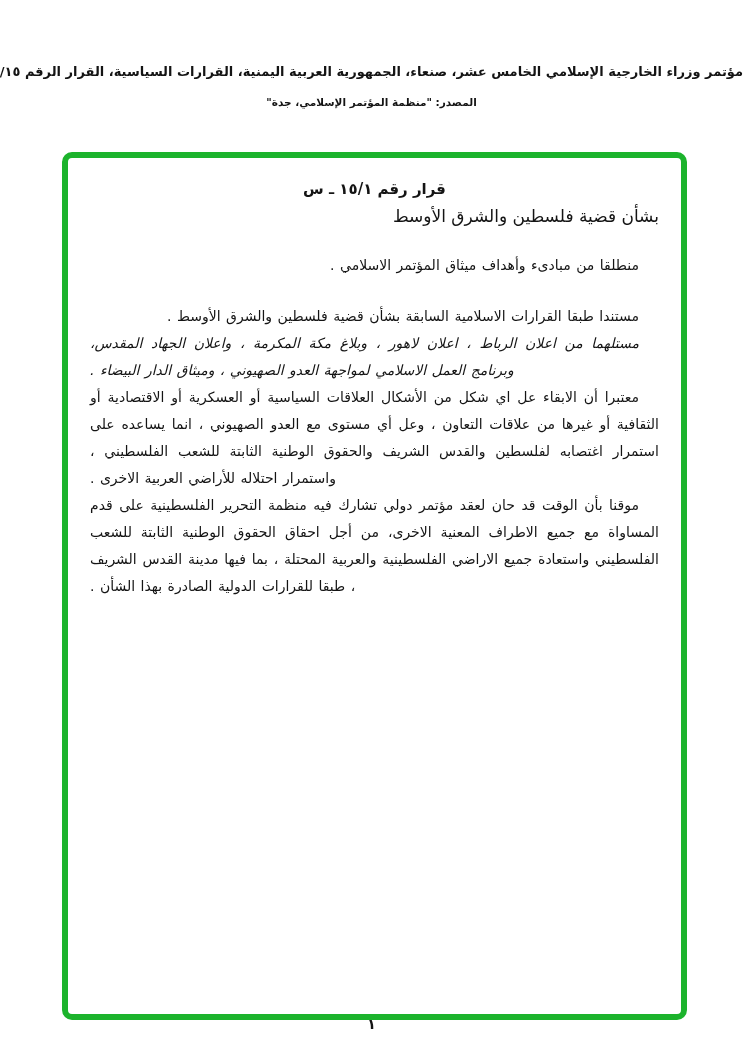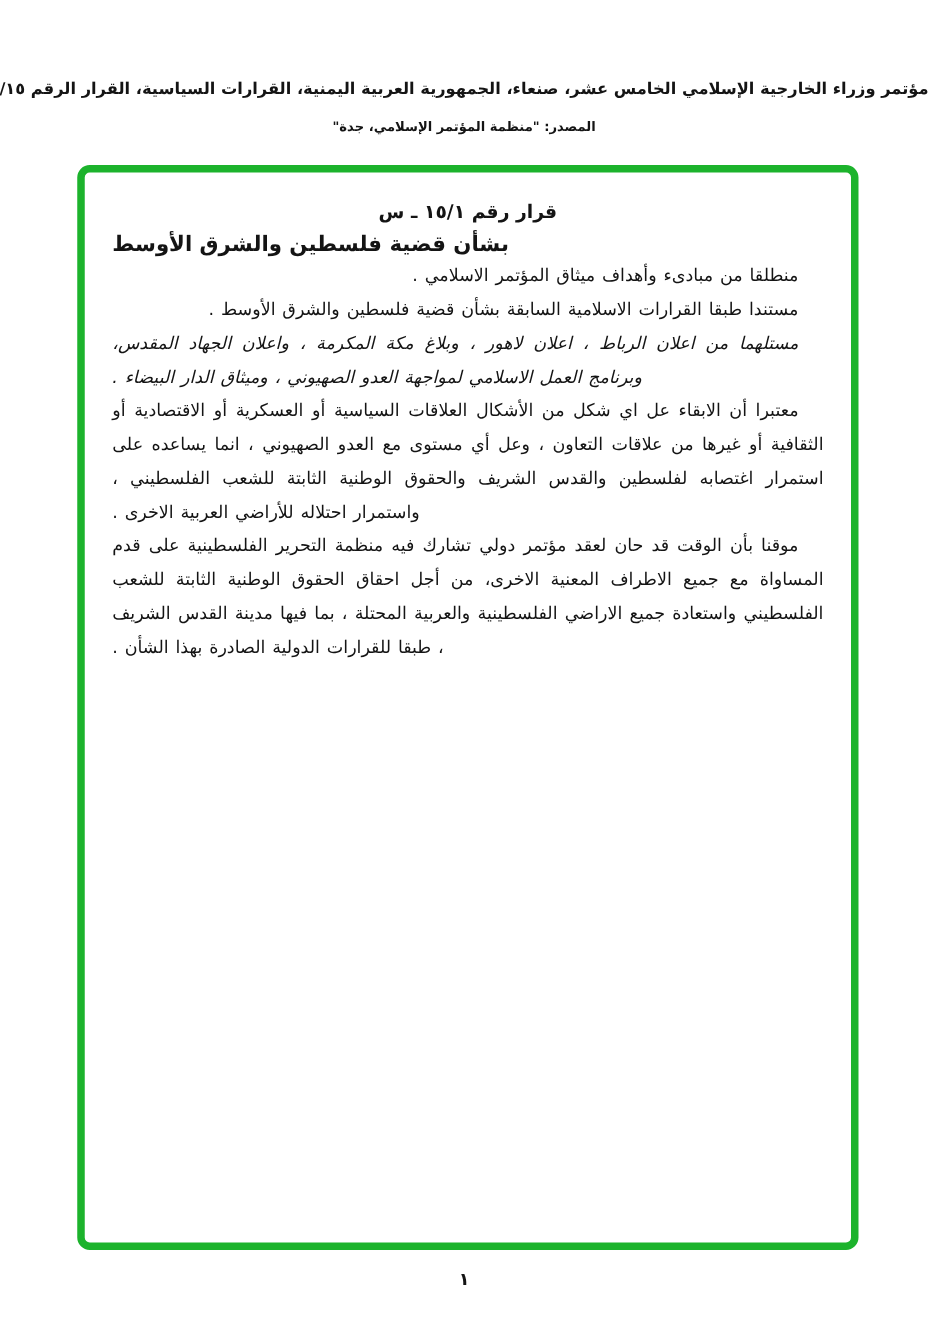--- a/index.html
+++ b/index.html
@@ -32,56 +32,57 @@
     top: 96px;
     left: 0;
     width: 100%;
     text-align: center;
     font-size: 10.5px;
     font-weight: bold;
     white-space: nowrap;
   }
   .frame {
     position: absolute;
-    top: 132px;
+    top: 152px;
     left: 62px;
     width: 625px;
     height: 868px;
     box-sizing: border-box;
     border: 6px solid #1cb32c;
     border-radius: 10px;
     padding: 0 22px;
     background: #ffffff;
   }
   .t1 {
     margin: 20px 0 0 0;
     text-align: center;
     font-size: 15px;
     font-weight: bold;
     line-height: 22px;
   }
   .t2 {
     margin: 5px 0 0 0;
-    text-align: left;
+    text-align: right;
     font-size: 17px;
-    font-weight: bold;
+    font-weight: normal;
     line-height: 23px;
   }
   p.para {
     margin: 0;
     font-size: 14px;
     line-height: 27px;
     text-align: justify;
     text-align-last: left;
     text-indent: 20px;
     word-spacing: 1px;
   }
   p.single {
     text-align: center;
     text-align-last: right;
+    margin-top: 24px;
   }
   .mt-p1 { margin-top: 50px; }
   .mt-p2 { margin-top: 13px; }
   .mt-p3 { margin-top: 6px; }
   .mt-p4 { margin-top: 8px; font-style: italic; }
   .mt-p5 { margin-top: 8px; }
   .mt-p6 { margin-top: 26px; }
   .mt-p7 { margin-top: 10px; }
   .mt-p8 { margin-top: 22px; }
   .mt-p9 { margin-top: 27px; }

